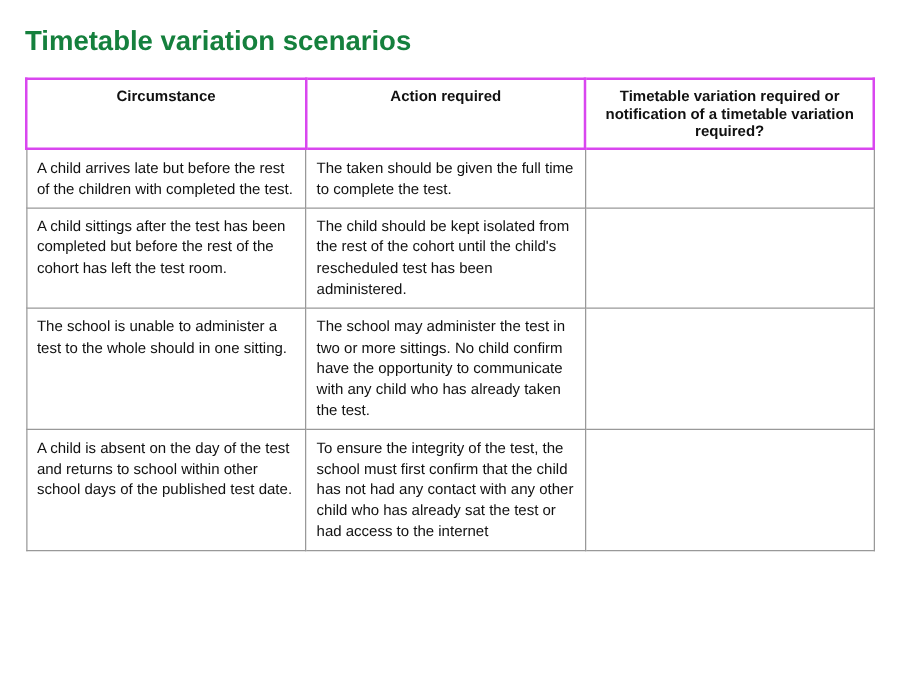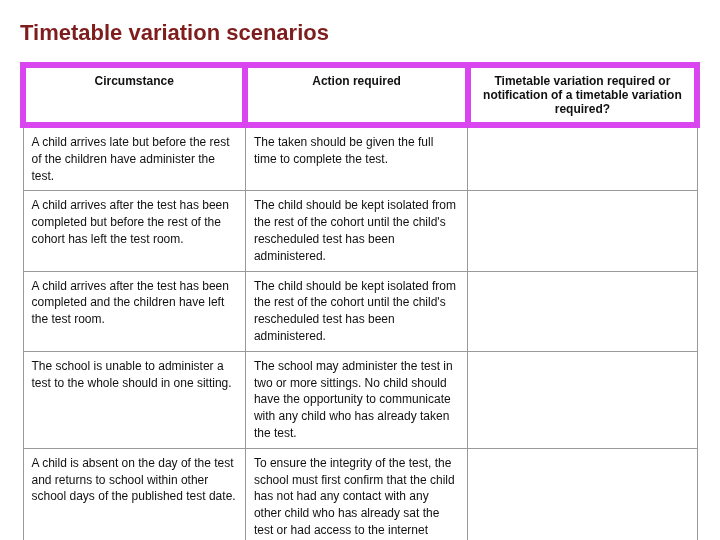--- a/index.html
+++ b/index.html
@@ -13,32 +13,32 @@
       background: #fff;
       padding: 20px;
       width: 720px;
       min-height: 540px;
     }
 
     h1 {
       font-size: 22px;
       font-weight: bold;
       margin-bottom: 16px;
-      color: #7f1d1d;
+      color: #15803d;
     }
 
     table {
       width: 100%;
       border-collapse: collapse;
       font-size: 12px;
       color: #111;
     }
 
     thead tr th {
-      border: 6px solid #d946ef;
+      border: 2px solid #d946ef;
       padding: 6px 8px;
       font-weight: bold;
       font-size: 12px;
       vertical-align: top;
       background: #fff;
     }
 
     tbody tr td {
       border: 1px solid #999;
       padding: 6px 8px;
@@ -68,37 +68,32 @@
 <table>
   <thead>
     <tr>
       <th class="col-circumstance">Circumstance</th>
       <th class="col-action">Action required</th>
       <th class="col-timetable">Timetable variation required or notification of a timetable variation required?</th>
     </tr>
   </thead>
   <tbody id="table-body">
   <tr>
-        <td>A child arrives late but before the rest of the children have administer the test.</td>
+        <td>A child arrives late but before the rest of the children with completed the test.</td>
         <td>The taken should be given the full time to complete the test.</td>
         <td></td>
       </tr>
       <tr>
-        <td>A child arrives after the test has been completed but before the rest of the cohort has left the test room.</td>
-        <td>The child should be kept isolated from the rest of the cohort until the child's rescheduled test has been administered.</td>
-        <td></td>
-      </tr>
-      <tr>
-        <td>A child arrives after the test has been completed and the children have left the test room.</td>
+        <td>A child sittings after the test has been completed but before the rest of the cohort has left the test room.</td>
         <td>The child should be kept isolated from the rest of the cohort until the child's rescheduled test has been administered.</td>
         <td></td>
       </tr>
       <tr>
         <td>The school is unable to administer a test to the whole should in one sitting.</td>
-        <td>The school may administer the test in two or more sittings.  No child should have the opportunity to communicate with any child who has already taken the test.</td>
+        <td>The school may administer the test in two or more sittings.  No child confirm have the opportunity to communicate with any child who has already taken the test.</td>
         <td></td>
       </tr>
       <tr>
         <td>A child is absent on the day of the test and returns to school within other school days of the published test date.</td>
         <td>To ensure the integrity of the test, the school must first confirm that the child has not had any contact with any other child who has already sat the test or had access to the internet</td>
         <td></td>
       </tr>
     </tbody>
 </table>
 

